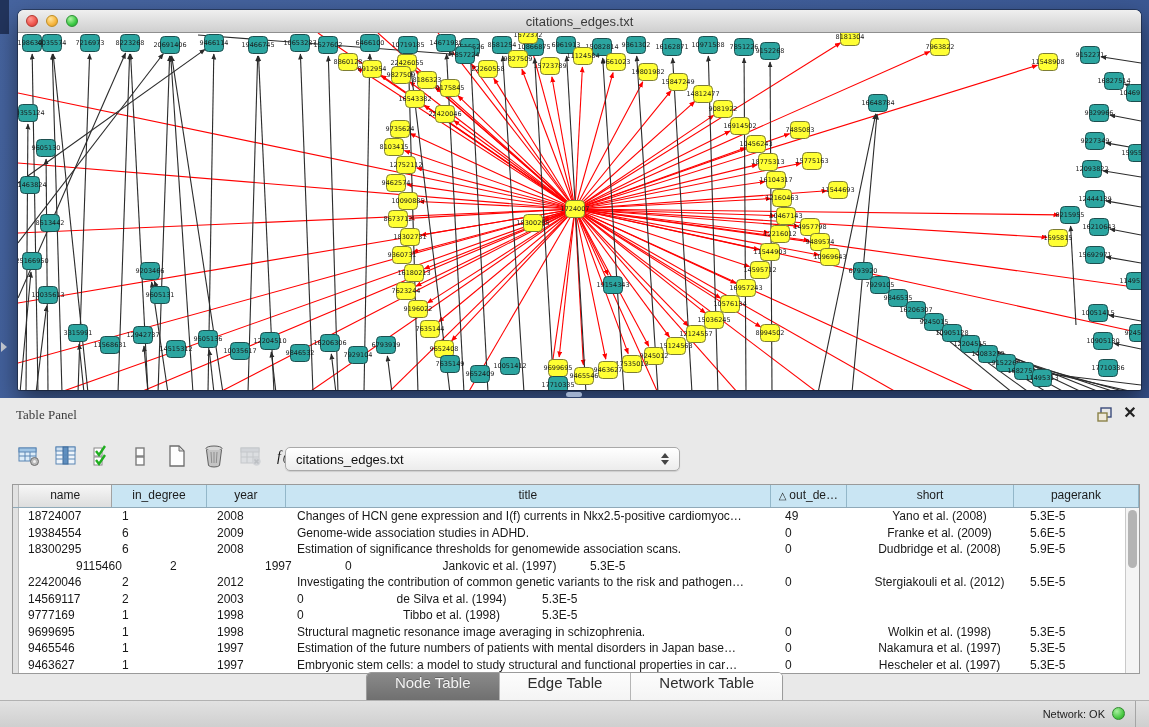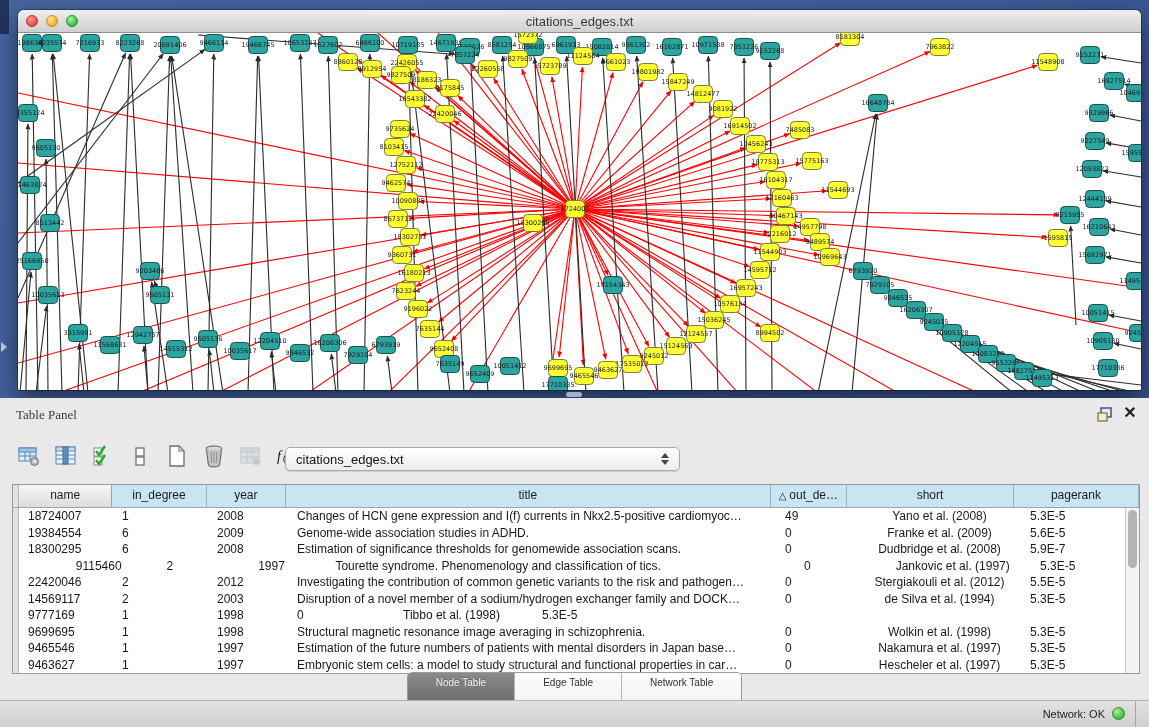--- a/index.html
+++ b/index.html
@@ -42,21 +42,21 @@
   .th .sort{font-size:10px;margin-right:3px;}
   .gutter{width:6px;background:#e2e2e2;border-right:1px solid #bbb;box-sizing:border-box;}
   .tbl-body{position:relative;height:165px;background:#fff;overflow:hidden;}
   .tr{display:flex;height:16.5px;line-height:16.5px;cursor:default;}
   .td{box-sizing:border-box;font-size:12px;color:#181818;white-space:nowrap;overflow:hidden;padding:0 4px 0 9px;}
   .vscroll{position:absolute;right:0;top:0;width:14px;height:165px;background:#f4f4f4;border-left:1px solid #c9c9c9;box-sizing:border-box;}
   .vthumb{position:absolute;left:2px;top:2px;width:9px;height:58px;border-radius:5px;background:#b4b4b4;cursor:pointer;}
 
   .tabbar{position:absolute;left:0;top:274px;width:1149px;display:flex;justify-content:center;}
   .segs{display:flex;border:1px solid #9b9b9b;border-radius:5px;overflow:hidden;background:#fbfbfb;box-shadow:0 1px 1px rgba(0,0,0,.1);}
-  .seg{padding:0 28px;height:36px;line-height:20px;font-size:10px;color:#2e2e2e;background:linear-gradient(#fdfdfd,#f1f1f1);border-right:1px solid #b5b5b5;cursor:pointer;}
+  .seg{padding:0 28px;height:36px;line-height:20px;font-size:15px;color:#2e2e2e;background:linear-gradient(#fdfdfd,#f1f1f1);border-right:1px solid #b5b5b5;cursor:pointer;}
   .seg:last-child{border-right:none;}
   .seg.active{background:linear-gradient(#8a8a8a,#676767);color:#f3f3f3;text-shadow:0 -1px 0 rgba(0,0,0,.25);}
 
   .statusbar{position:absolute;left:0;top:302px;width:1149px;height:27px;background:linear-gradient(#e2e2e2,#cfcfcf);border-top:1px solid #b2b2b2;box-sizing:border-box;}
   .mem{position:absolute;right:44px;top:7px;font-size:11px;color:#222;}
   .memdot{position:absolute;right:24px;top:6px;width:13px;height:13px;border-radius:50%;background:radial-gradient(circle at 35% 30%,#a9f0a0,#44c53e 65%,#2f9a2d);border:1px solid #2f8a2e;box-sizing:border-box;}
   .statdiv{position:absolute;right:13px;top:0;width:1px;height:27px;background:#a5a5a5;}
 </style>
 </head>
 <body>
@@ -645,48 +645,46 @@
             <div class="td" style="width: 112px; text-align: left;">5.6E-5</div>
           </div>
           <div class="tr">
             <div class="gutter" style="height: 16.5px;"></div>
             <div class="td" style="width: 94px; text-align: left;">18300295</div>
             <div class="td" style="width: 95px; text-align: left;">6</div>
             <div class="td" style="width: 80px; text-align: left;">2008</div>
             <div class="td" style="width: 488px; text-align: left;">Estimation of significance thresholds for genomewide association scans.</div>
             <div class="td" style="width: 77px; text-align: left;">0</div>
             <div class="td" style="width: 168px; text-align: center;">Dudbridge et al. (2008)</div>
-            <div class="td" style="width: 112px; text-align: left;">5.9E-7</div>
+            <div class="td" style="width: 112px; text-align: left;">5.9E-5</div>
           </div>
           <div class="tr">
             <div class="gutter" style="height: 16.5px;"></div>
             <div class="td" style="width: 94px; text-align: left; margin-left: 48px;">9115460</div>
             <div class="td" style="width: 95px; text-align: left;">2</div>
             <div class="td" style="width: 80px; text-align: left;">1997</div>
-            <div class="td" style="width: 488px; text-align: left;">Tourette syndrome. Phenomenology and classification of tics.</div>
             <div class="td" style="width: 77px; text-align: left;">0</div>
             <div class="td" style="width: 168px; text-align: center;">Jankovic et al. (1997)</div>
             <div class="td" style="width: 112px; text-align: left;">5.3E-5</div>
           </div>
           <div class="tr">
             <div class="gutter" style="height: 16.5px;"></div>
             <div class="td" style="width: 94px; text-align: left;">22420046</div>
             <div class="td" style="width: 95px; text-align: left;">2</div>
             <div class="td" style="width: 80px; text-align: left;">2012</div>
             <div class="td" style="width: 488px; text-align: left;">Investigating the contribution of common genetic variants to the risk and pathogen…</div>
             <div class="td" style="width: 77px; text-align: left;">0</div>
             <div class="td" style="width: 168px; text-align: center;">Stergiakouli et al. (2012)</div>
             <div class="td" style="width: 112px; text-align: left;">5.5E-5</div>
           </div>
           <div class="tr">
             <div class="gutter" style="height: 16.5px;"></div>
             <div class="td" style="width: 94px; text-align: left;">14569117</div>
             <div class="td" style="width: 95px; text-align: left;">2</div>
             <div class="td" style="width: 80px; text-align: left;">2003</div>
-            <div class="td" style="width: 488px; text-align: left;">Disruption of a novel member of a sodium/hydrogen exchanger family and DOCK…</div>
             <div class="td" style="width: 77px; text-align: left;">0</div>
             <div class="td" style="width: 168px; text-align: center;">de Silva et al. (1994)</div>
             <div class="td" style="width: 112px; text-align: left;">5.3E-5</div>
           </div>
           <div class="tr">
             <div class="gutter" style="height: 16.5px;"></div>
             <div class="td" style="width: 94px; text-align: left;">9777169</div>
             <div class="td" style="width: 95px; text-align: left;">1</div>
             <div class="td" style="width: 80px; text-align: left;">1998</div>
             <div class="td" style="width: 77px; text-align: left;">0</div>

